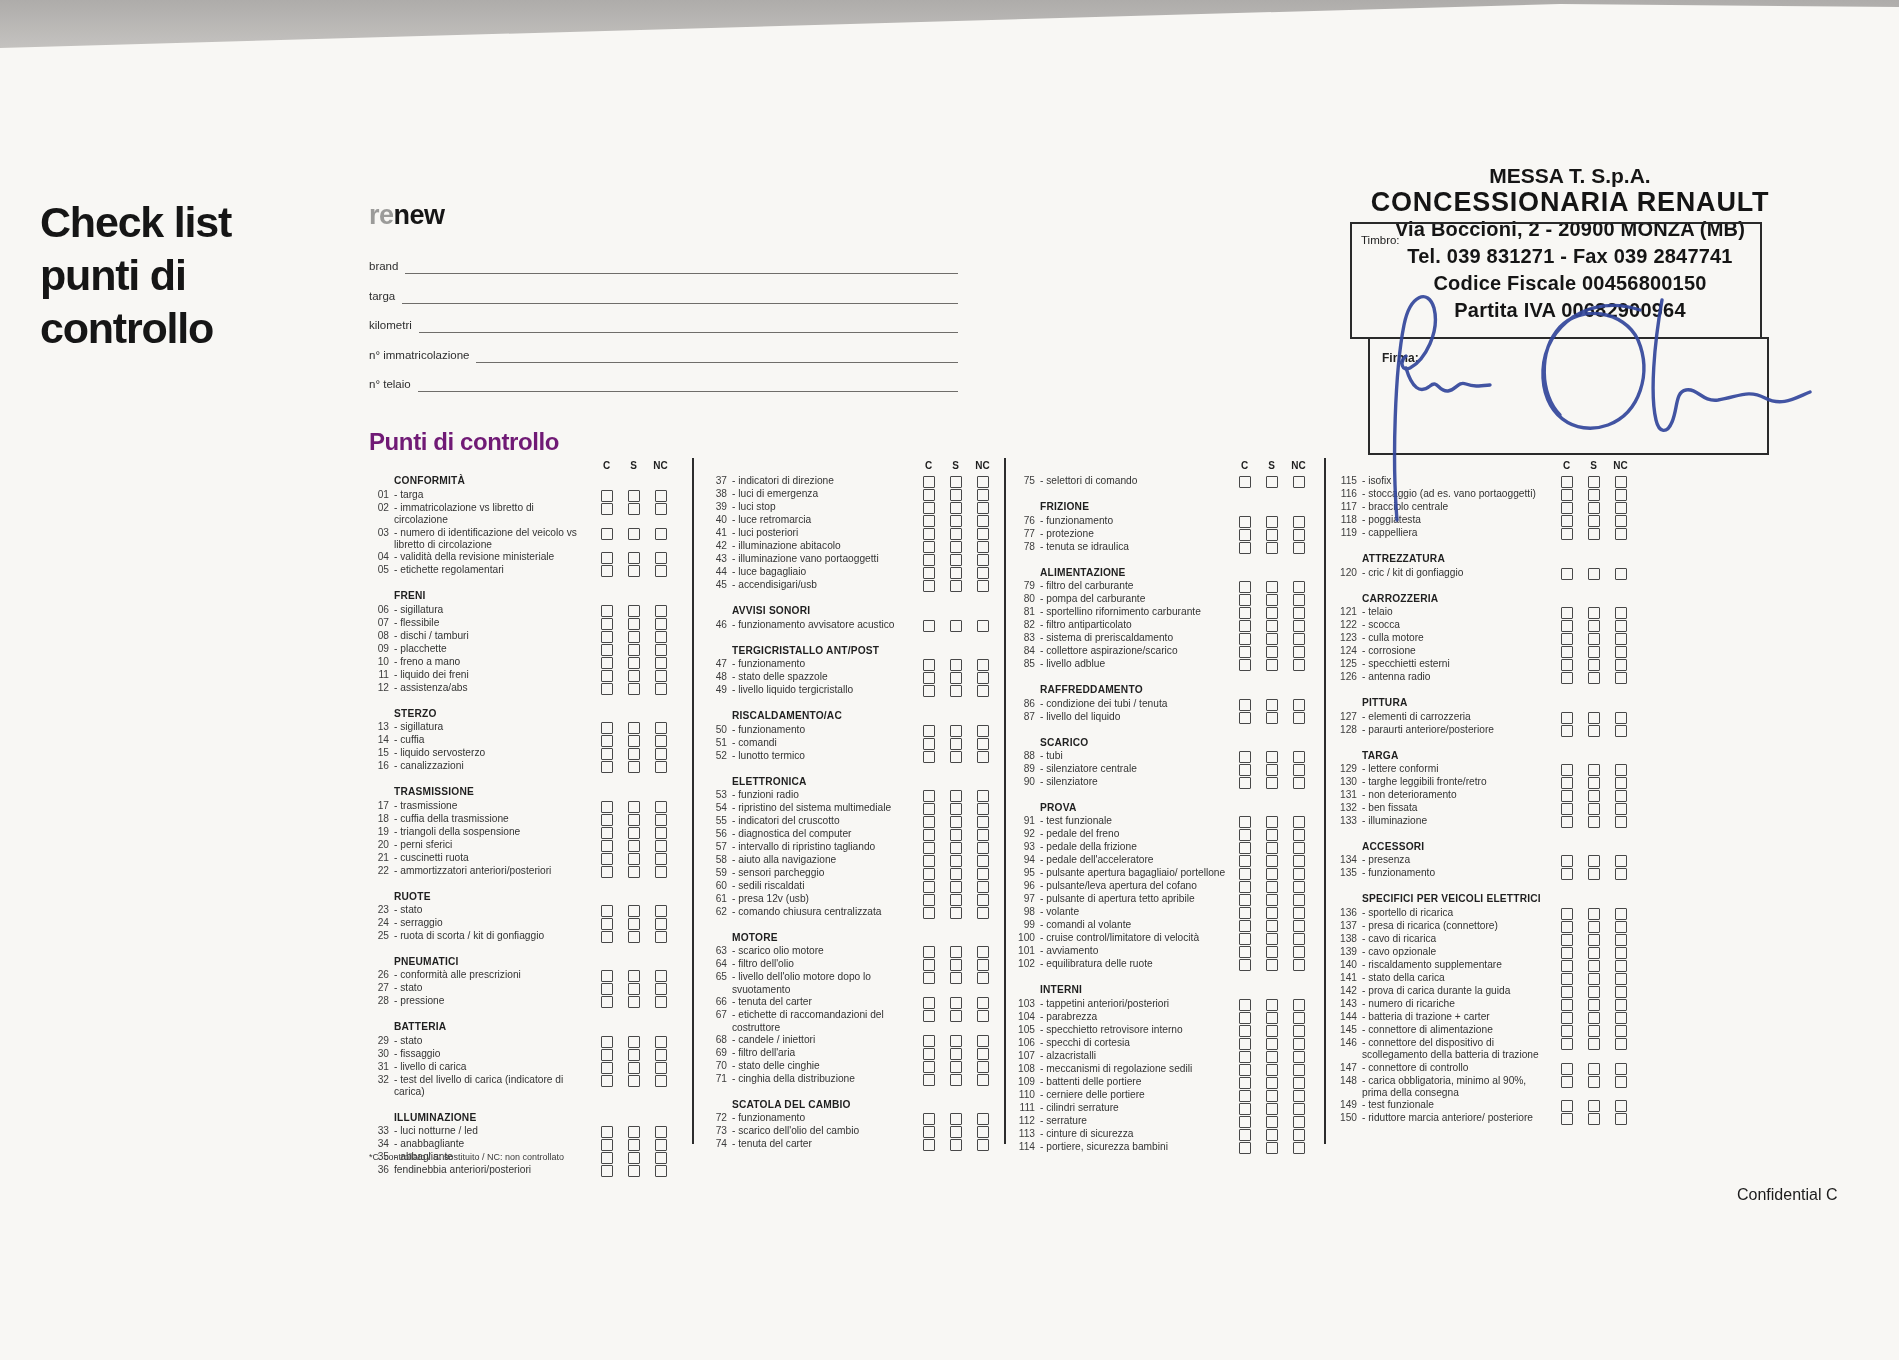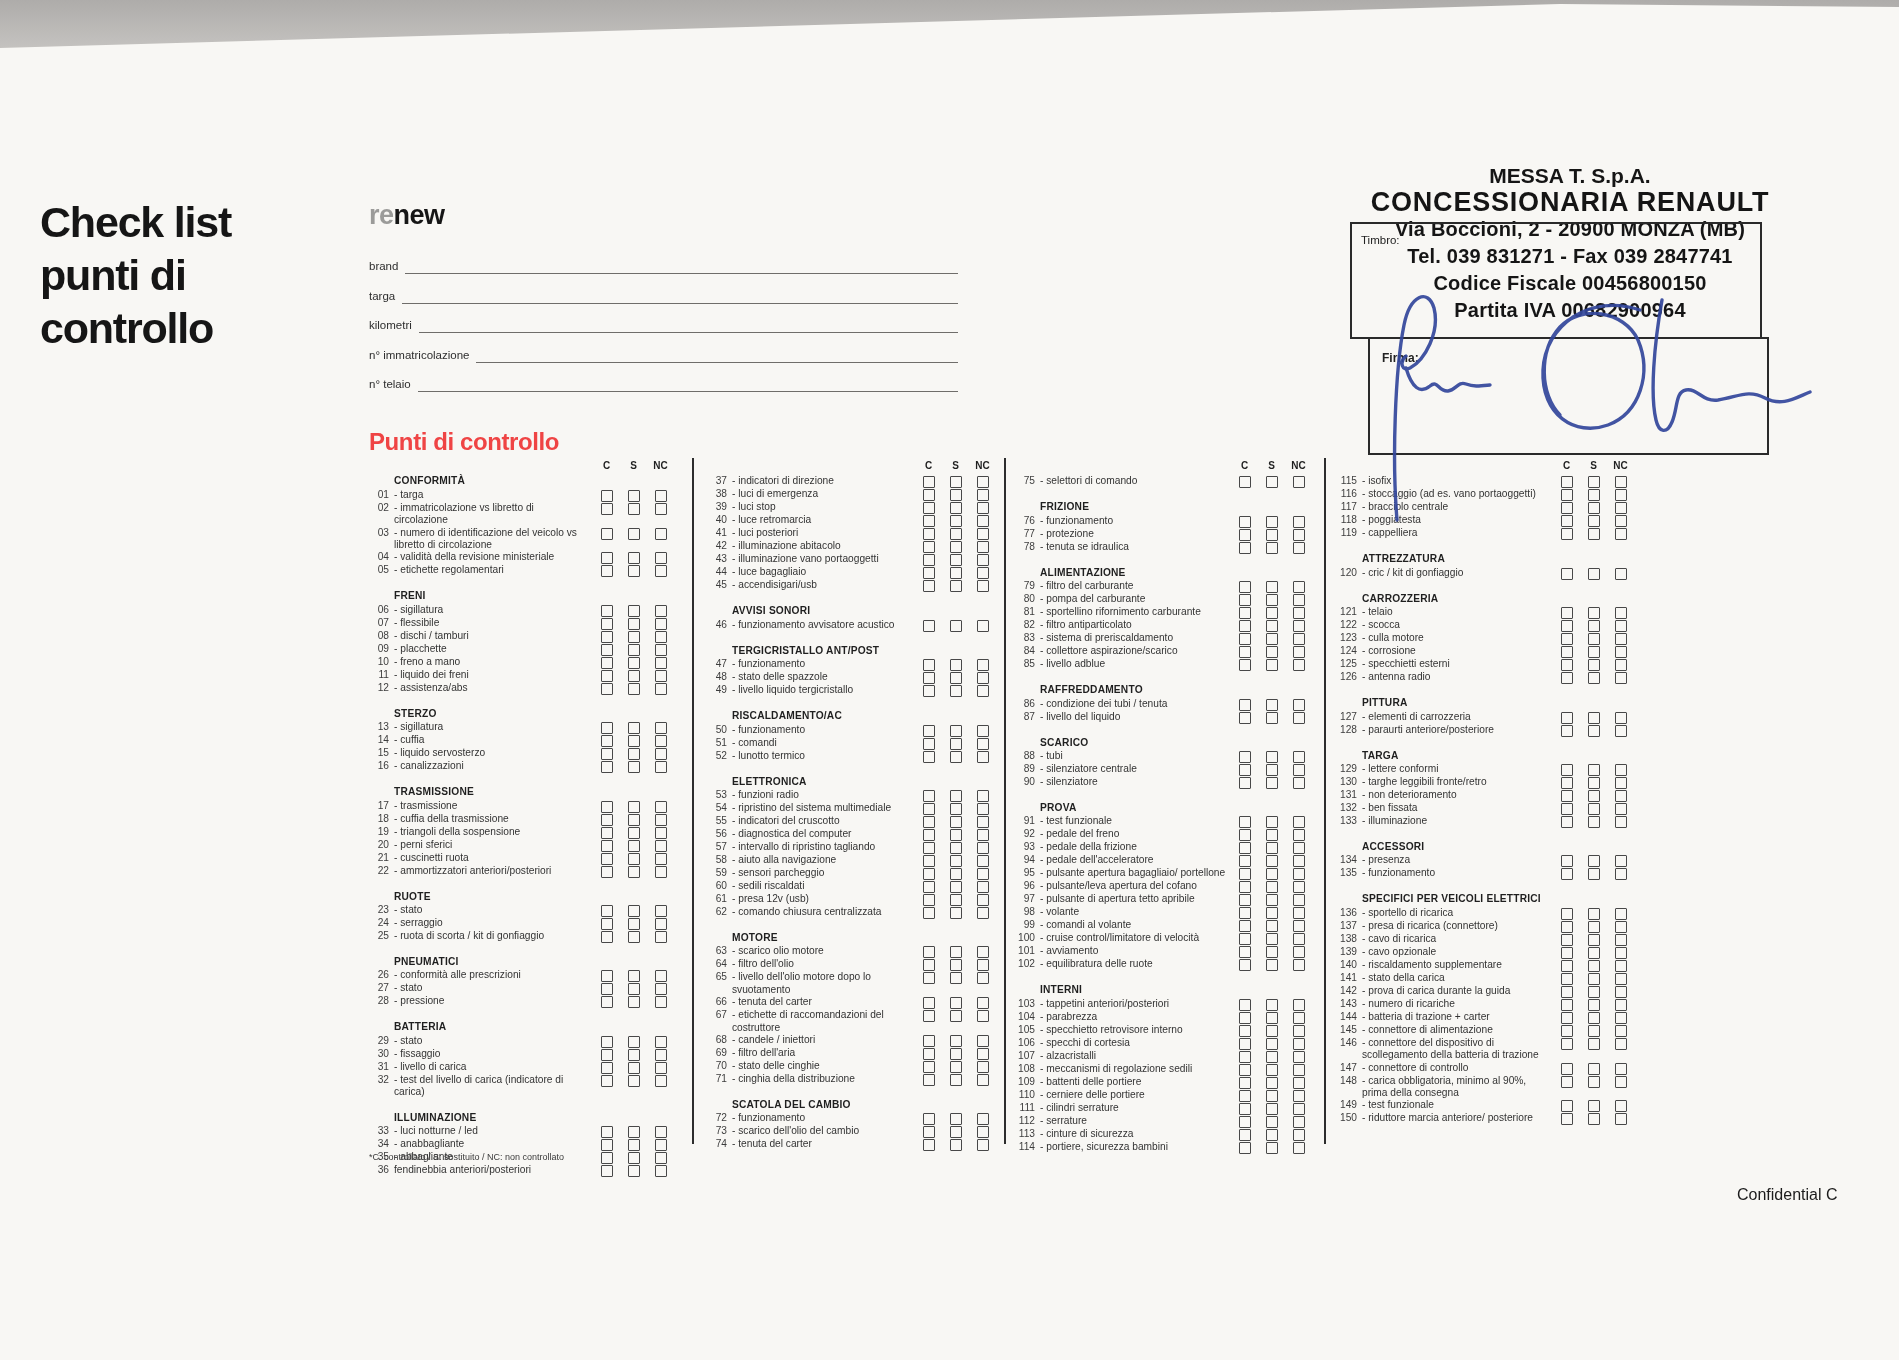--- a/index.html
+++ b/index.html
@@ -22,21 +22,21 @@
   
   .logo{position:absolute;left:369px;top:200px;font-size:27px;font-weight:700;letter-spacing:-0.5px;}
   .logo .re{color:#9b9b99;}
   .logo .new{color:#161616;}
   
   .form{position:absolute;left:369px;top:245px;width:589px;}
   .field{height:29.4px;display:flex;align-items:flex-end;}
   .field-label{font-size:11.5px;color:#2e2e2e;padding-right:7px;white-space:nowrap;line-height:15px;margin-top:44px;}
   .field-line{flex:1;border-bottom:1.4px solid #6f6d6a;height:13px;}
   
-  .punti-heading{position:absolute;left:369px;top:428px;font-size:24px;font-weight:700;letter-spacing:-0.4px;color:#ef4444;}
+  .punti-heading{position:absolute;left:369px;top:428px;font-size:24px;font-weight:700;letter-spacing:-0.4px;color:#701a75;}
   
   .check-col{position:absolute;top:460px;font-size:10.2px;line-height:12.4px;color:#333;}
   #col1{left:369px;width:305px;}
   #col2{left:707px;width:289px;}
   #col3{left:1015px;width:297px;}
   #col4{left:1337px;width:297px;}
   .cb-headers{display:flex;justify-content:flex-end;font-weight:700;font-size:10px;color:#1f1f1f;margin-bottom:3px;}
   .cb-headers span{width:27px;text-align:center;}
   .section{margin-top:13px;}
   .check-col .section:nth-child(2){margin-top:0;}

